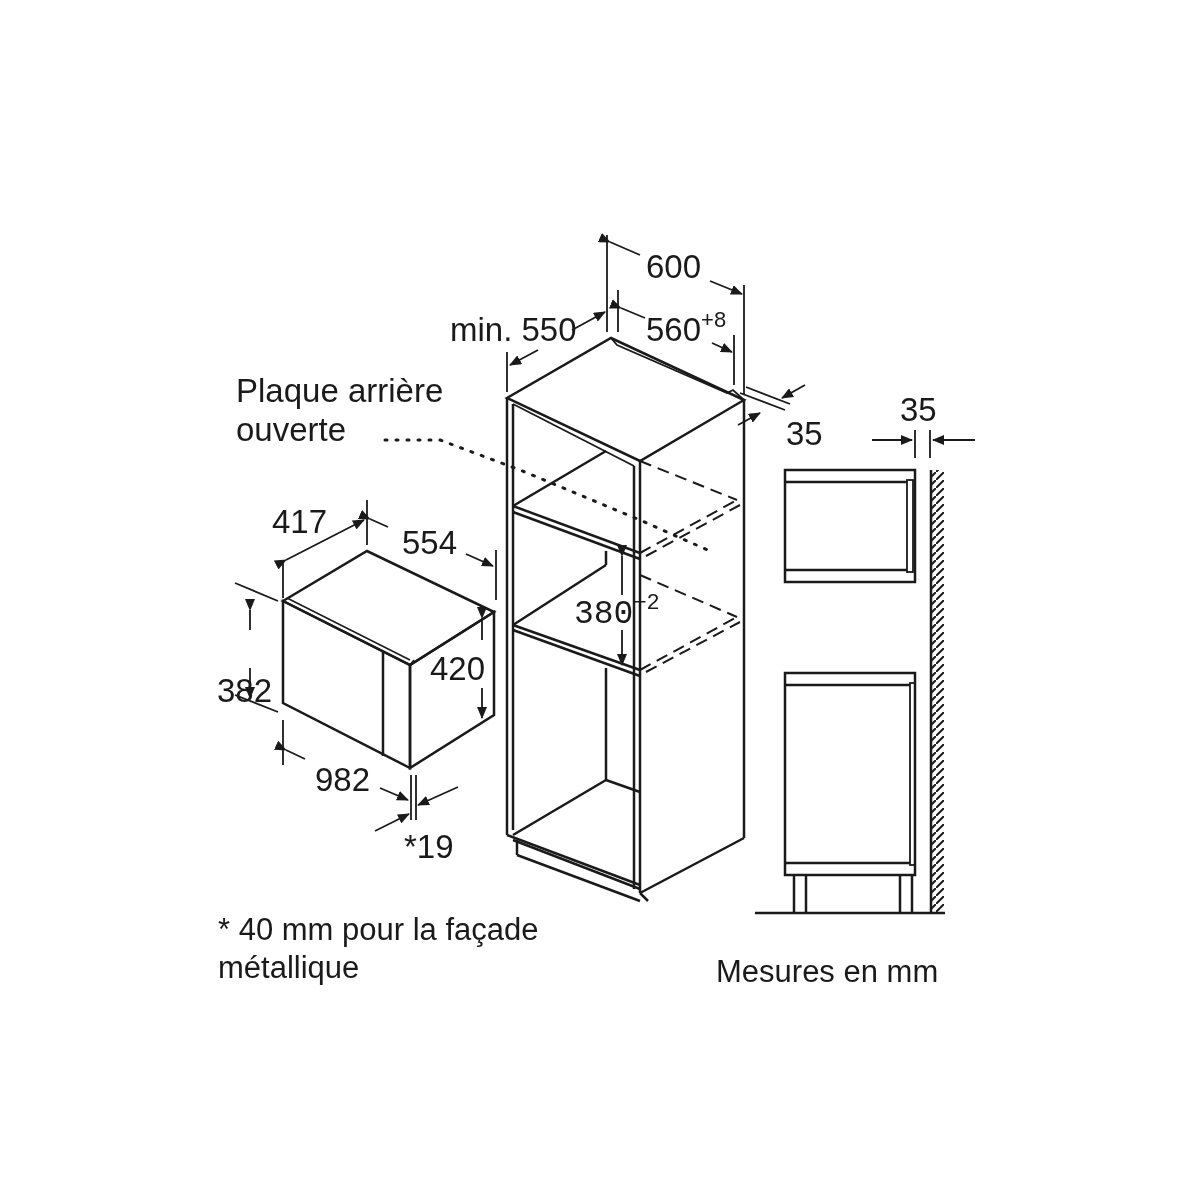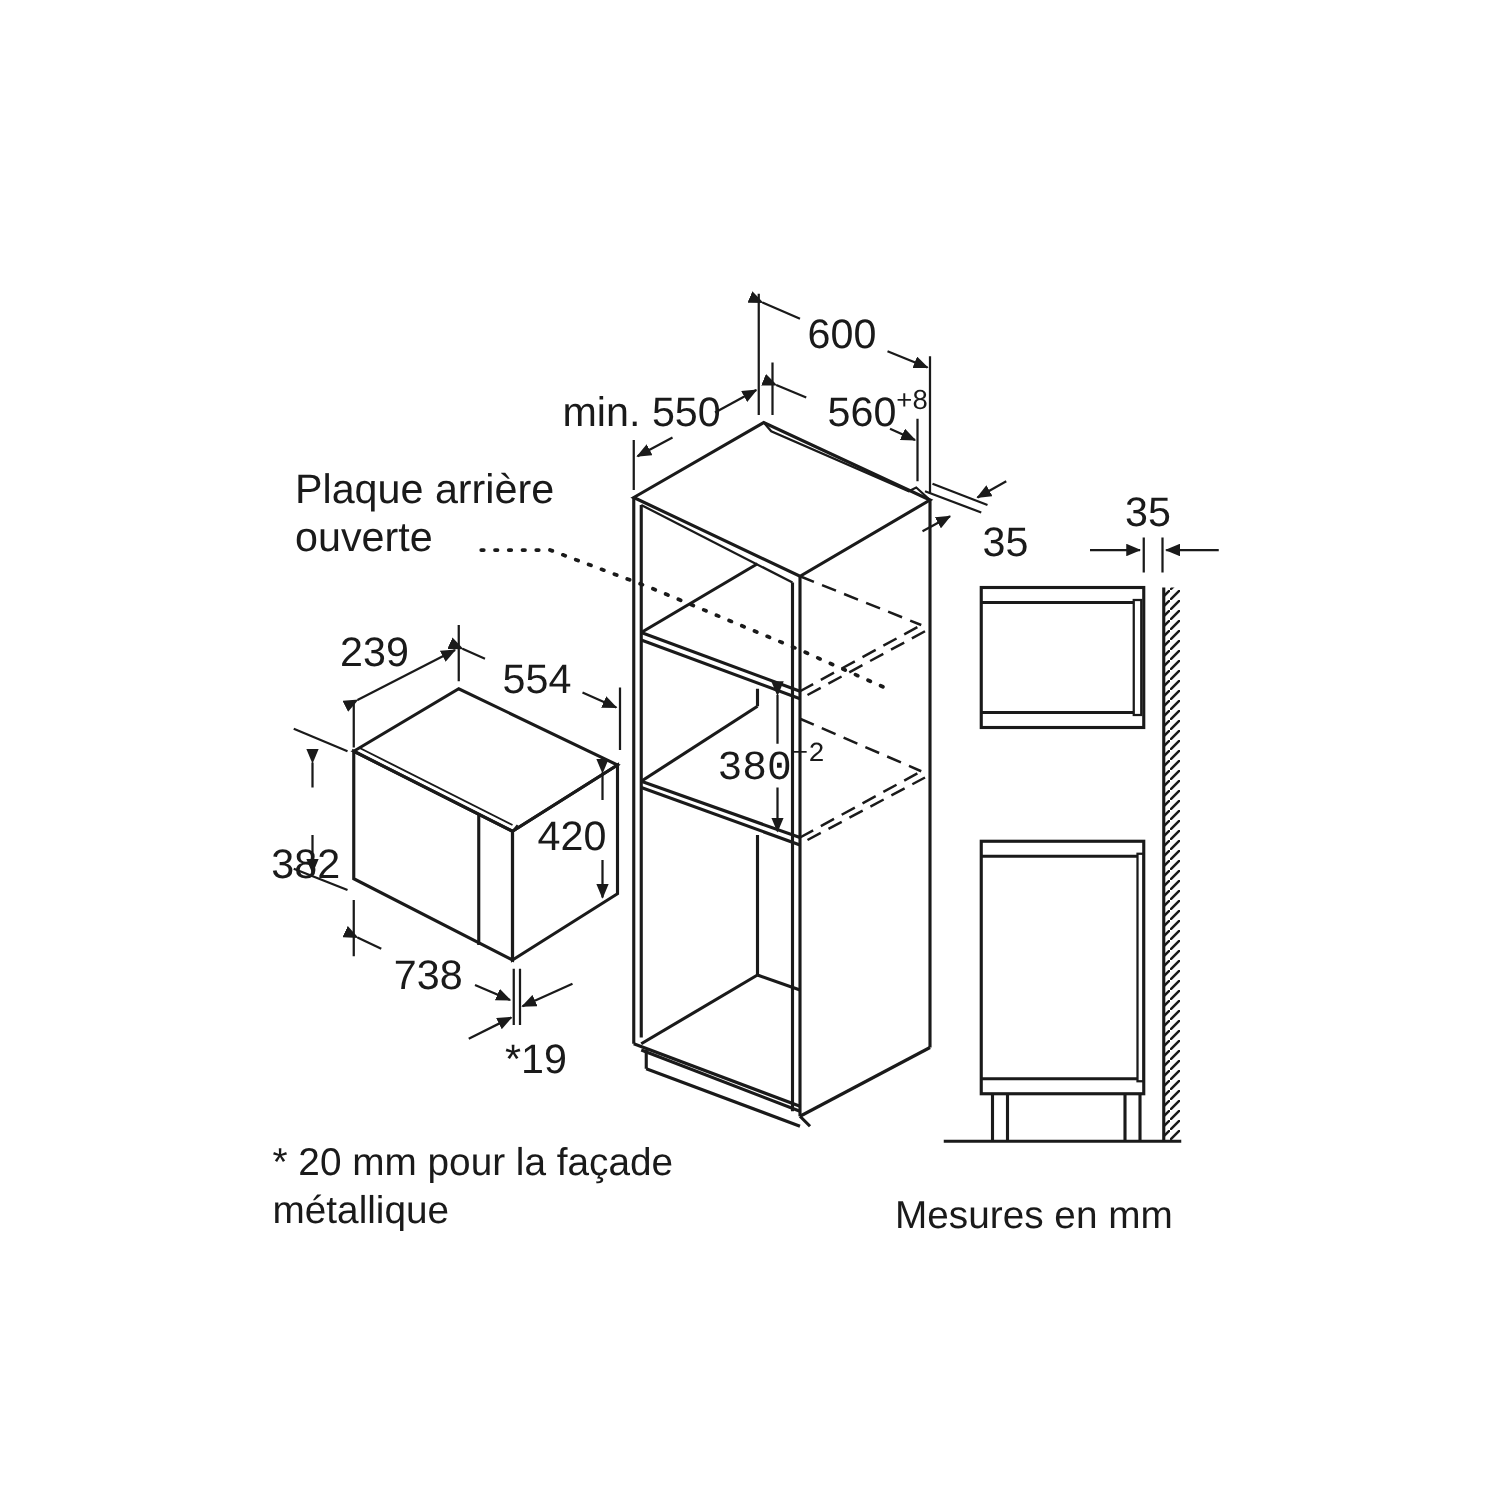--- a/index.html
+++ b/index.html
@@ -160,32 +160,32 @@
     <g stroke-width="1.8">
       <line x1="915" y1="430" x2="915" y2="458"></line>
       <line x1="930" y1="430" x2="930" y2="458"></line>
       <line x1="872" y1="440" x2="912" y2="440" marker-end="url(#arr)"></line>
       <line x1="975" y1="440" x2="933" y2="440" marker-end="url(#arr)"></line>
     </g>
   </g>
 </svg>
 
 <div class="lbl" style="left:646px; top:250px;">600</div>
-<div class="lbl" style="left:662px; top:313px;"><span>560</span><sup>+8</sup></div>
+<div class="lbl" style="left:646px; top:313px;"><span>560</span><sup>+8</sup></div>
 <div class="lbl" style="left:450px; top:313px;"><span>min.</span> <span>550</span></div>
 <div class="lbl" style="left:786px; top:417px;">35</div>
 <div class="lbl" style="left:900px; top:393px;">35</div>
 
 <div class="lbl" style="left:236px; top:374px;text-align:center;">Plaque arrière</div>
 <div class="lbl" style="left:236px; top:413px;">ouverte</div>
 
-<div class="lbl" style="left:272px; top:505px;">239</div>
+<div class="lbl" style="left:272px; top:505px;">417</div>
 <div class="lbl" style="left:402px; top:526px;">554</div>
 <div class="lbl" style="left:217px; top:630px;margin-top:44px;">382</div>
 <div class="lbl" style="left:430px; top:652px;">420</div>
-<div class="lbl" style="left:315px; top:763px;">738</div>
+<div class="lbl" style="left:315px; top:763px;">982</div>
 <div class="lbl" style="left:404px; top:830px;">*19</div>
 
 <div class="lbl" style="left:574px; top:598px;font-family:Liberation Mono, monospace;"><span>380</span><sup>+2</sup></div>
 
-<div class="lbl note" style="left:218px; top:912px;">* 20 mm pour la façade</div>
+<div class="lbl note" style="left:218px; top:912px;">* 40 mm pour la façade</div>
 <div class="lbl note" style="left:218px; top:950px;">métallique</div>
 <div class="lbl note" style="left:716px; top:954px;">Mesures en mm</div>
 
 </body></html>

